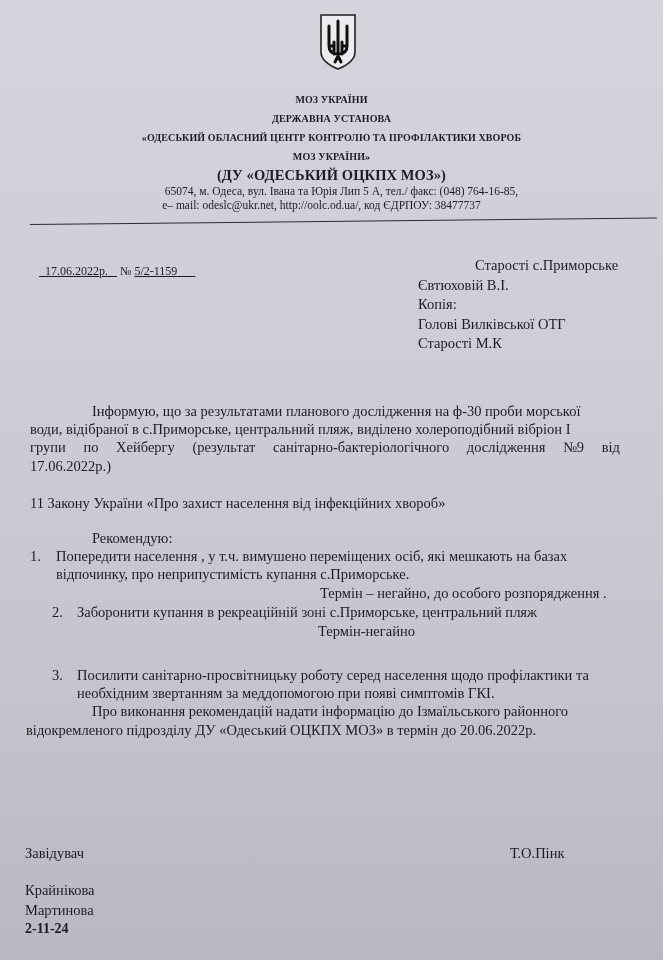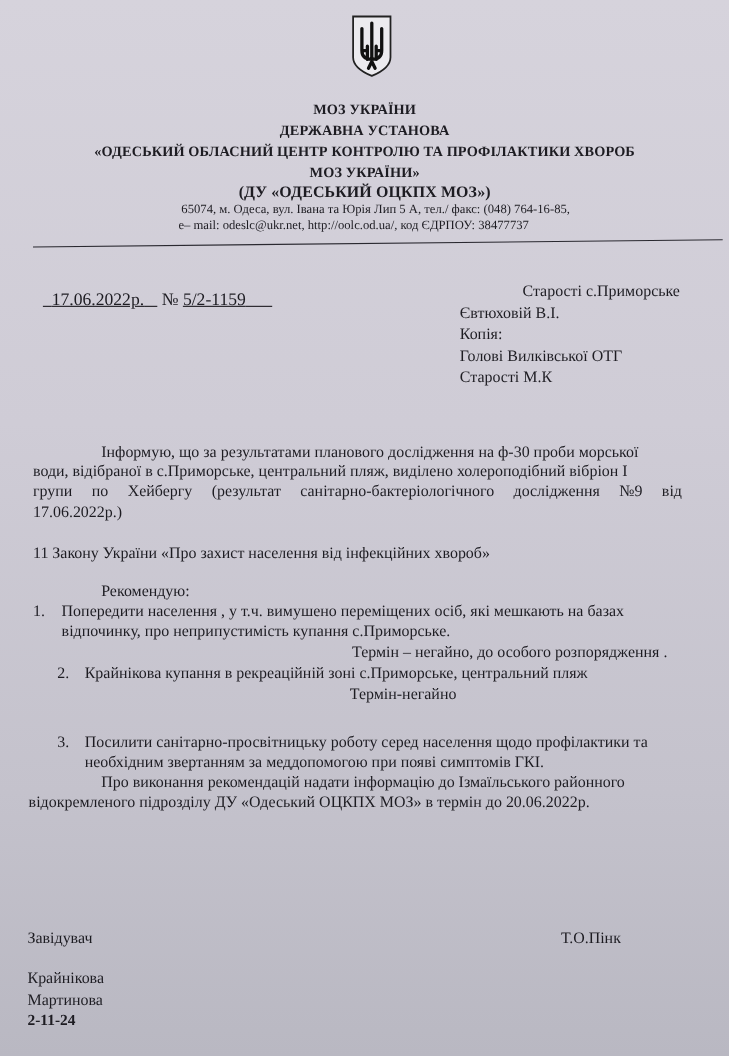--- a/index.html
+++ b/index.html
@@ -6,24 +6,24 @@
   body {
     width: 663px; height: 960px; overflow: hidden;
     background: linear-gradient(180deg, #d6d3dc 0%, #cfccd6 40%, #c4c2cc 75%, #b9b8c2 100%);
     font-family: "Liberation Serif", "DejaVu Serif", serif;
     color: #1d1c22;
     position: relative;
   }
   .page { position: absolute; inset: 0; }
   .abs { position: absolute; white-space: nowrap; }
   .emblem { position: absolute; left: 317px; top: 12px; width: 42px; height: 60px; }
-  .hdr { position: absolute; left: 0; width: 663px; text-align: center; font-weight: bold; font-size: 13px; line-height: 18px; letter-spacing: 0.1px; }
+  .hdr { position: absolute; left: 0; width: 663px; text-align: center; font-weight: bold; font-size: 10px; line-height: 18px; letter-spacing: 0.1px; }
   .addr { position: absolute; left: 0; width: 663px; text-align: center; font-size: 11.5px; line-height: 15px; }
   .rule { position: absolute; left: 30px; top: 224px; width: 627px; height: 0; border-top: 1.2px solid #2a2930; transform: rotate(-0.6deg); transform-origin: left center; }
-  .regline { font-size: 16px; }
+  .regline { font-size: 12px; }
   .u { text-decoration: underline; }
   .addressee { position: absolute; left: 418px; top: 256px; font-size: 14.5px; line-height: 19.5px; }
   .addressee div { white-space: nowrap; }
   .body-text { font-size: 14.5px; line-height: 18.5px; }
   .sig { font-size: 14.5px; }
   .small { font-size: 14px; font-weight: bold; }
 </style>
 </head>
 <body>
 
@@ -66,21 +66,21 @@
   <div class="abs body-text" style="left:30px; top:494px">11 Закону України «Про захист населення від інфекційних хвороб»</div>
 
   <div class="abs body-text" style="left:92px; top:529px">Рекомендую:</div>
 
   <div class="abs body-text" style="left:30px; top:547px">1.</div>
   <div class="abs body-text" style="left:56px; top:547px">Попередити населення , у т.ч. вимушено переміщених осіб, які мешкають на базах</div>
   <div class="abs body-text" style="left:56px; top:565px">відпочинку, про неприпустимість купання с.Приморське.</div>
   <div class="abs body-text" style="left:320px; top:584px">Термін – негайно, до особого розпорядження .</div>
 
   <div class="abs body-text" style="left:52px; top:603px">2.</div>
-  <div class="abs body-text" style="left:77px; top:603px">Крайнікова купання в рекреаційній зоні с.Приморське, центральний пляж</div>
+  <div class="abs body-text" style="left:77px; top:603px">Заборонити купання в рекреаційній зоні с.Приморське, центральний пляж</div>
   <div class="abs body-text" style="left:318px; top:622px">Термін-негайно</div>
 
   <div class="abs body-text" style="left:52px; top:666px">3.</div>
   <div class="abs body-text" style="left:77px; top:666px">Посилити санітарно-просвітницьку роботу серед населення щодо профілактики та</div>
   <div class="abs body-text" style="left:77px; top:684px">необхідним звертанням за меддопомогою при появі симптомів ГКІ.</div>
 
   <div class="abs body-text" style="left:92px; top:702px">Про виконання рекомендацій надати інформацію до Ізмаїльського районного</div>
   <div class="abs body-text" style="left:26px; top:721px">відокремленого підрозділу ДУ «Одеський ОЦКПХ МОЗ» в термін до 20.06.2022р.</div>
 
   <div class="abs sig" style="left:25px; top:845px">Завідувач</div>

